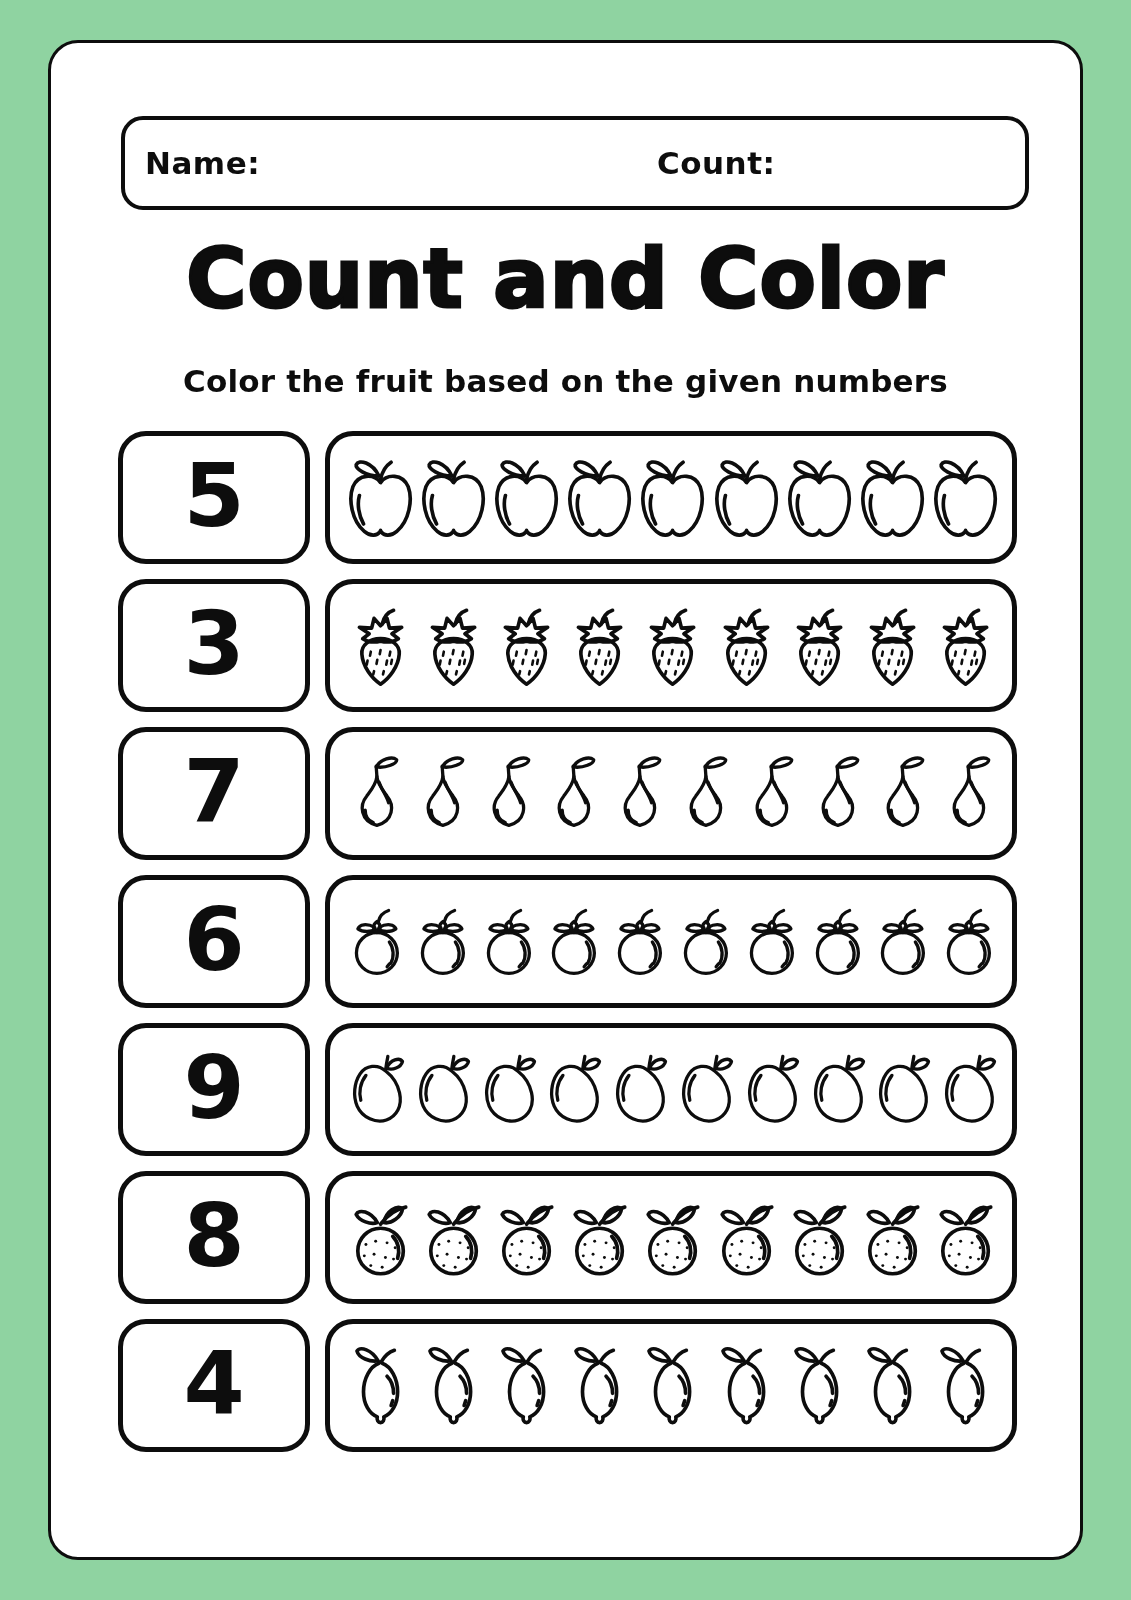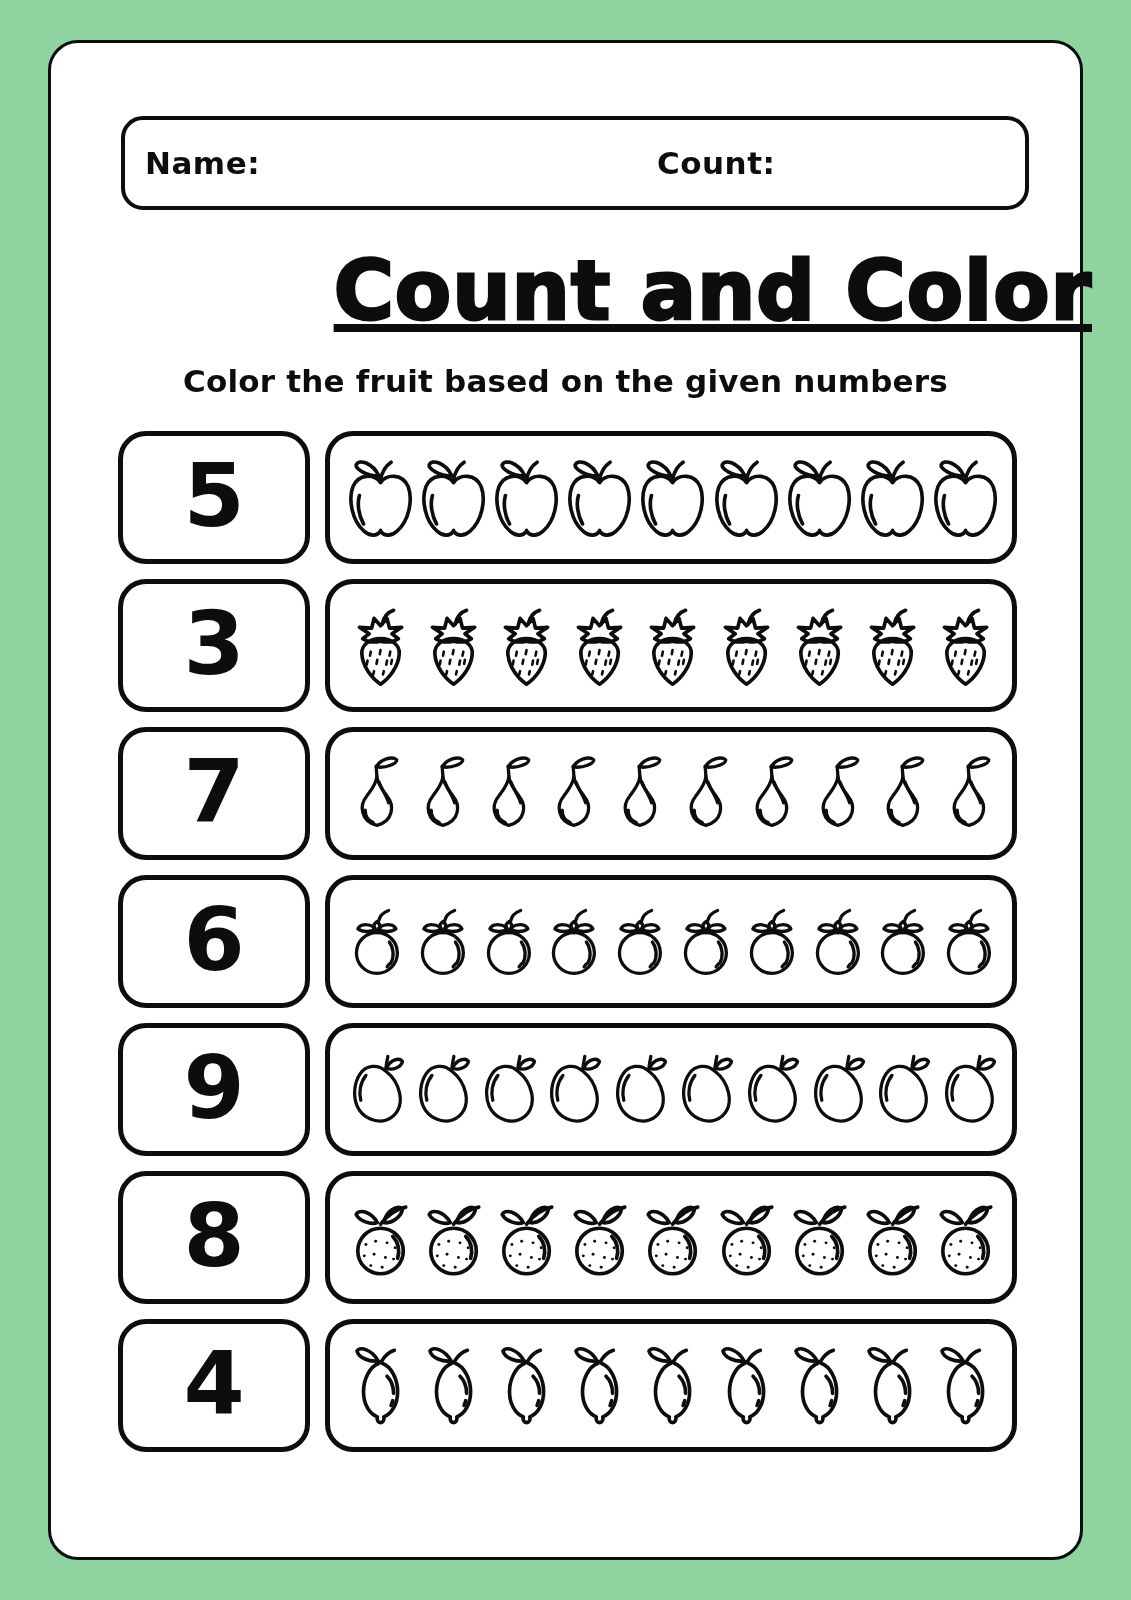--- a/index.html
+++ b/index.html
@@ -26,25 +26,24 @@
     box-sizing:border-box;
   }
   .namebox .label {
     position:absolute; top:50%; transform:translateY(-50%);
     font-size:31px; font-weight:bold; letter-spacing:0.5px;
   }
   .label.name { left:20px; }
   .label.class { left:532px; }
   .title {
     position:absolute; top:188px; left:0;
-    width:100%; text-align:right;
+    width:100%; text-align:center;
     font-size:82px; font-weight:bold; letter-spacing:1px;
     -webkit-text-stroke:3px var(--ink, #0d0d0d);
-    margin:12px;
-    text-decoration:underline;
+    margin:0;
   }
   .subtitle {
     position:absolute; top:320px; left:0;
     width:100%; text-align:center;
     font-size:31px; font-weight:bold; letter-spacing:0.2px;
     margin:0;
   }
   .rows {
     position:absolute; left:67px; top:388px;
     display:flex; flex-direction:column; gap:15px;

